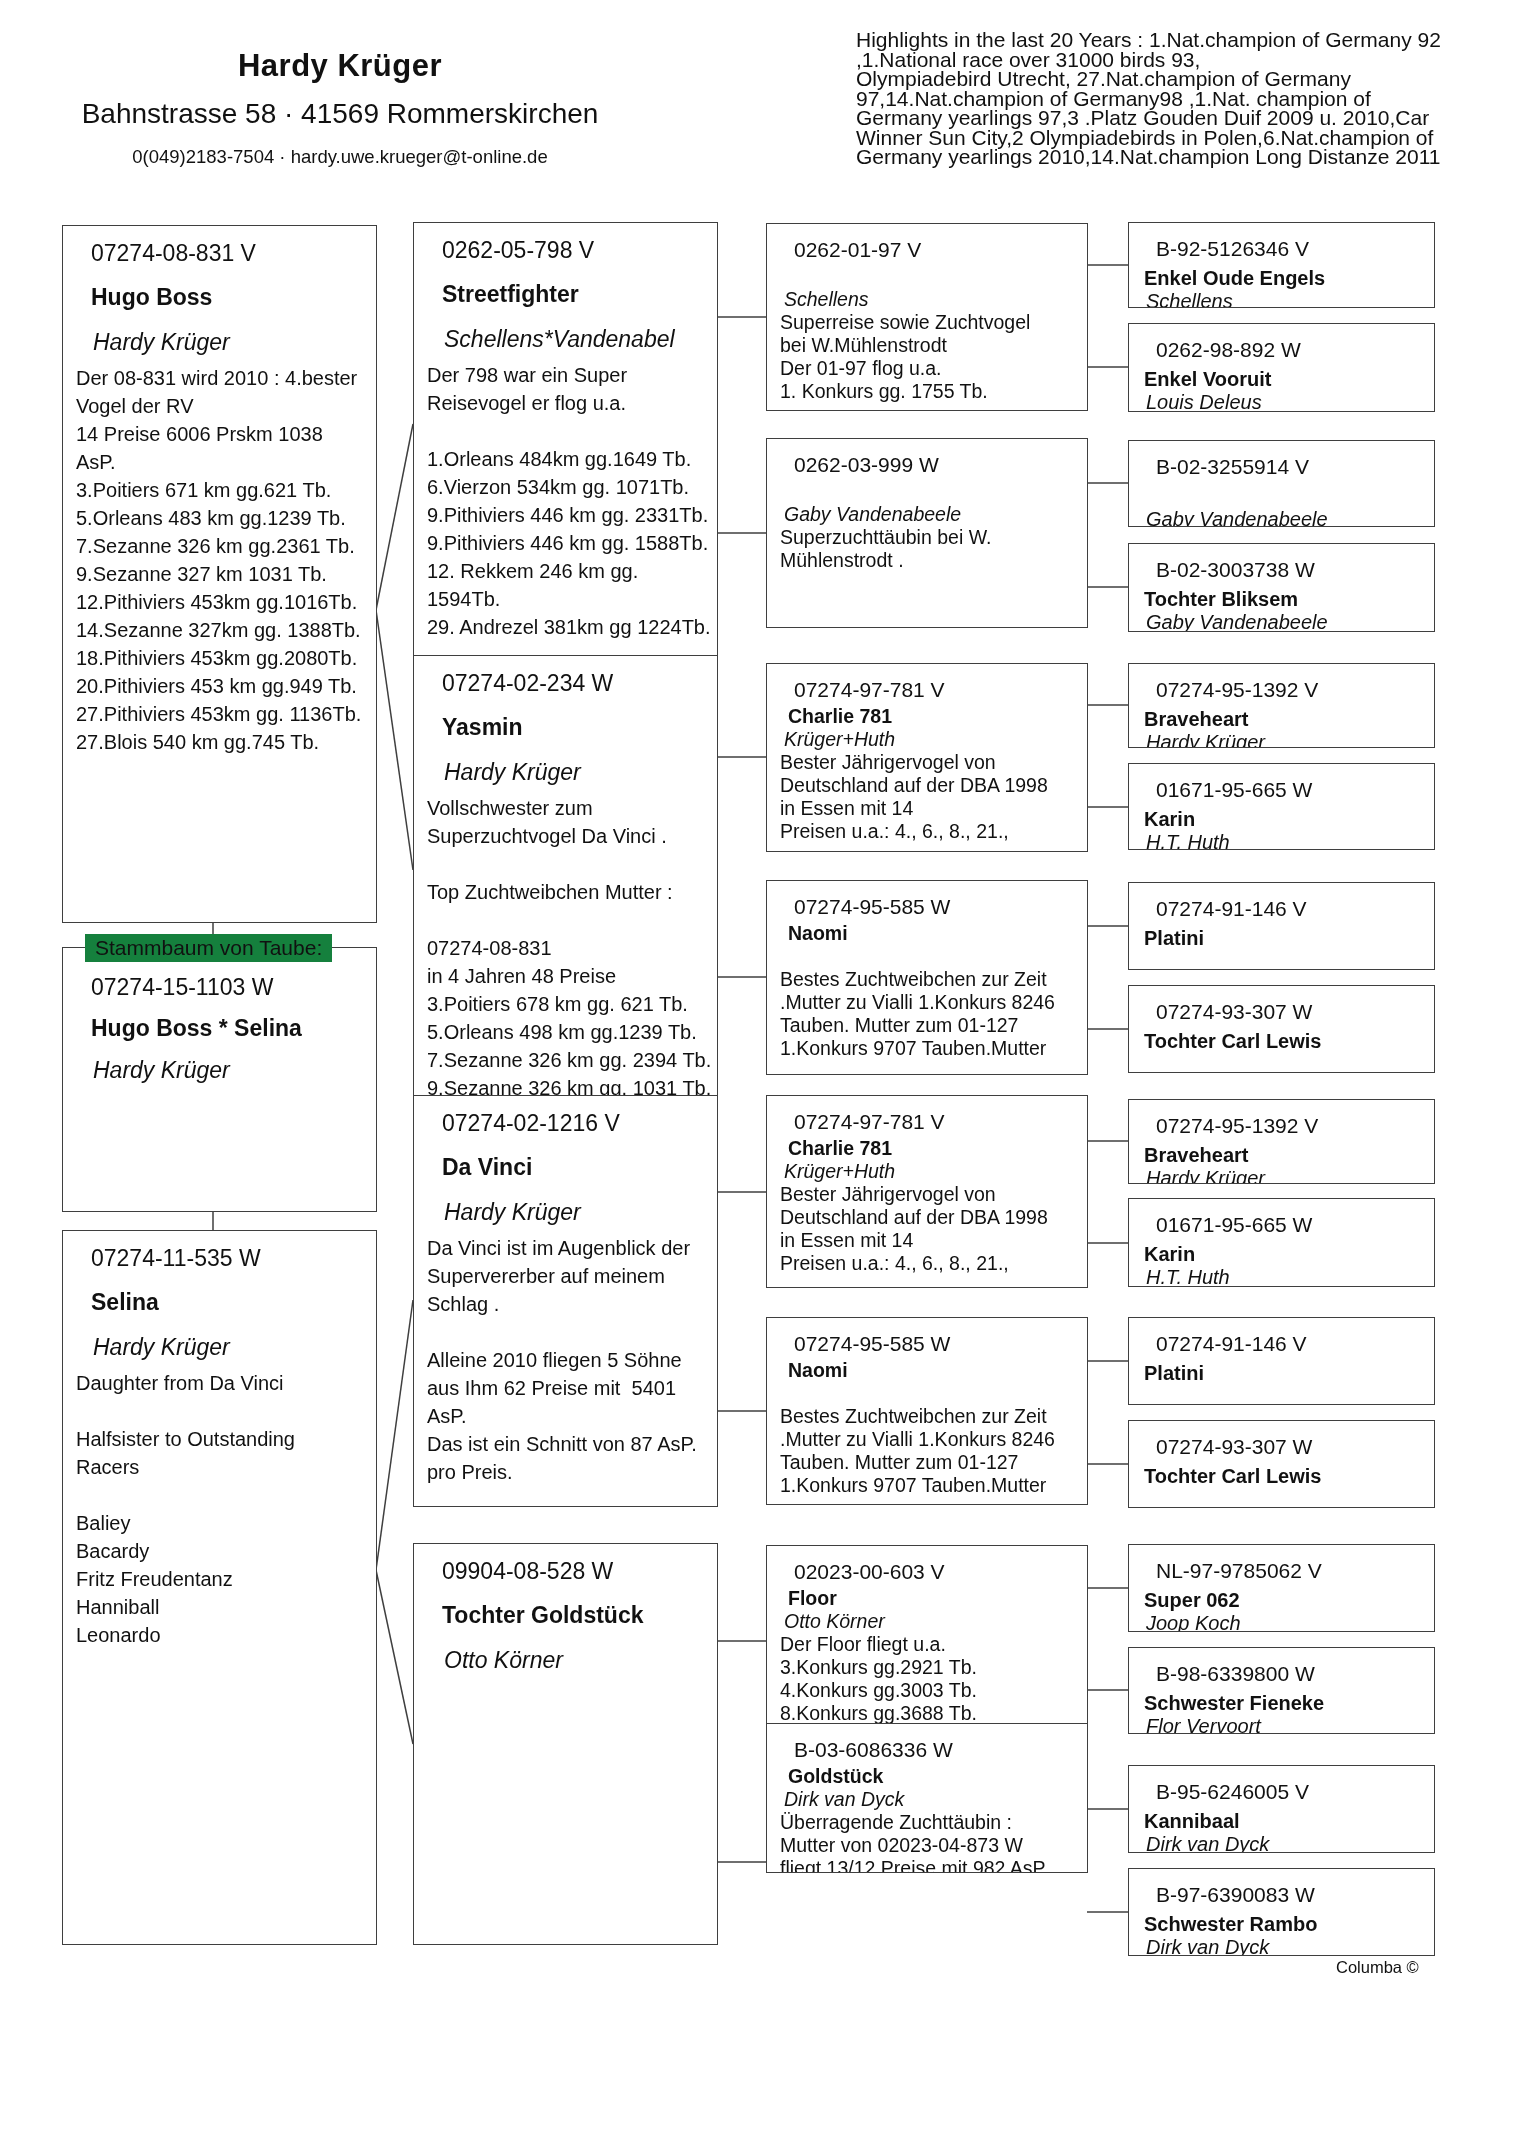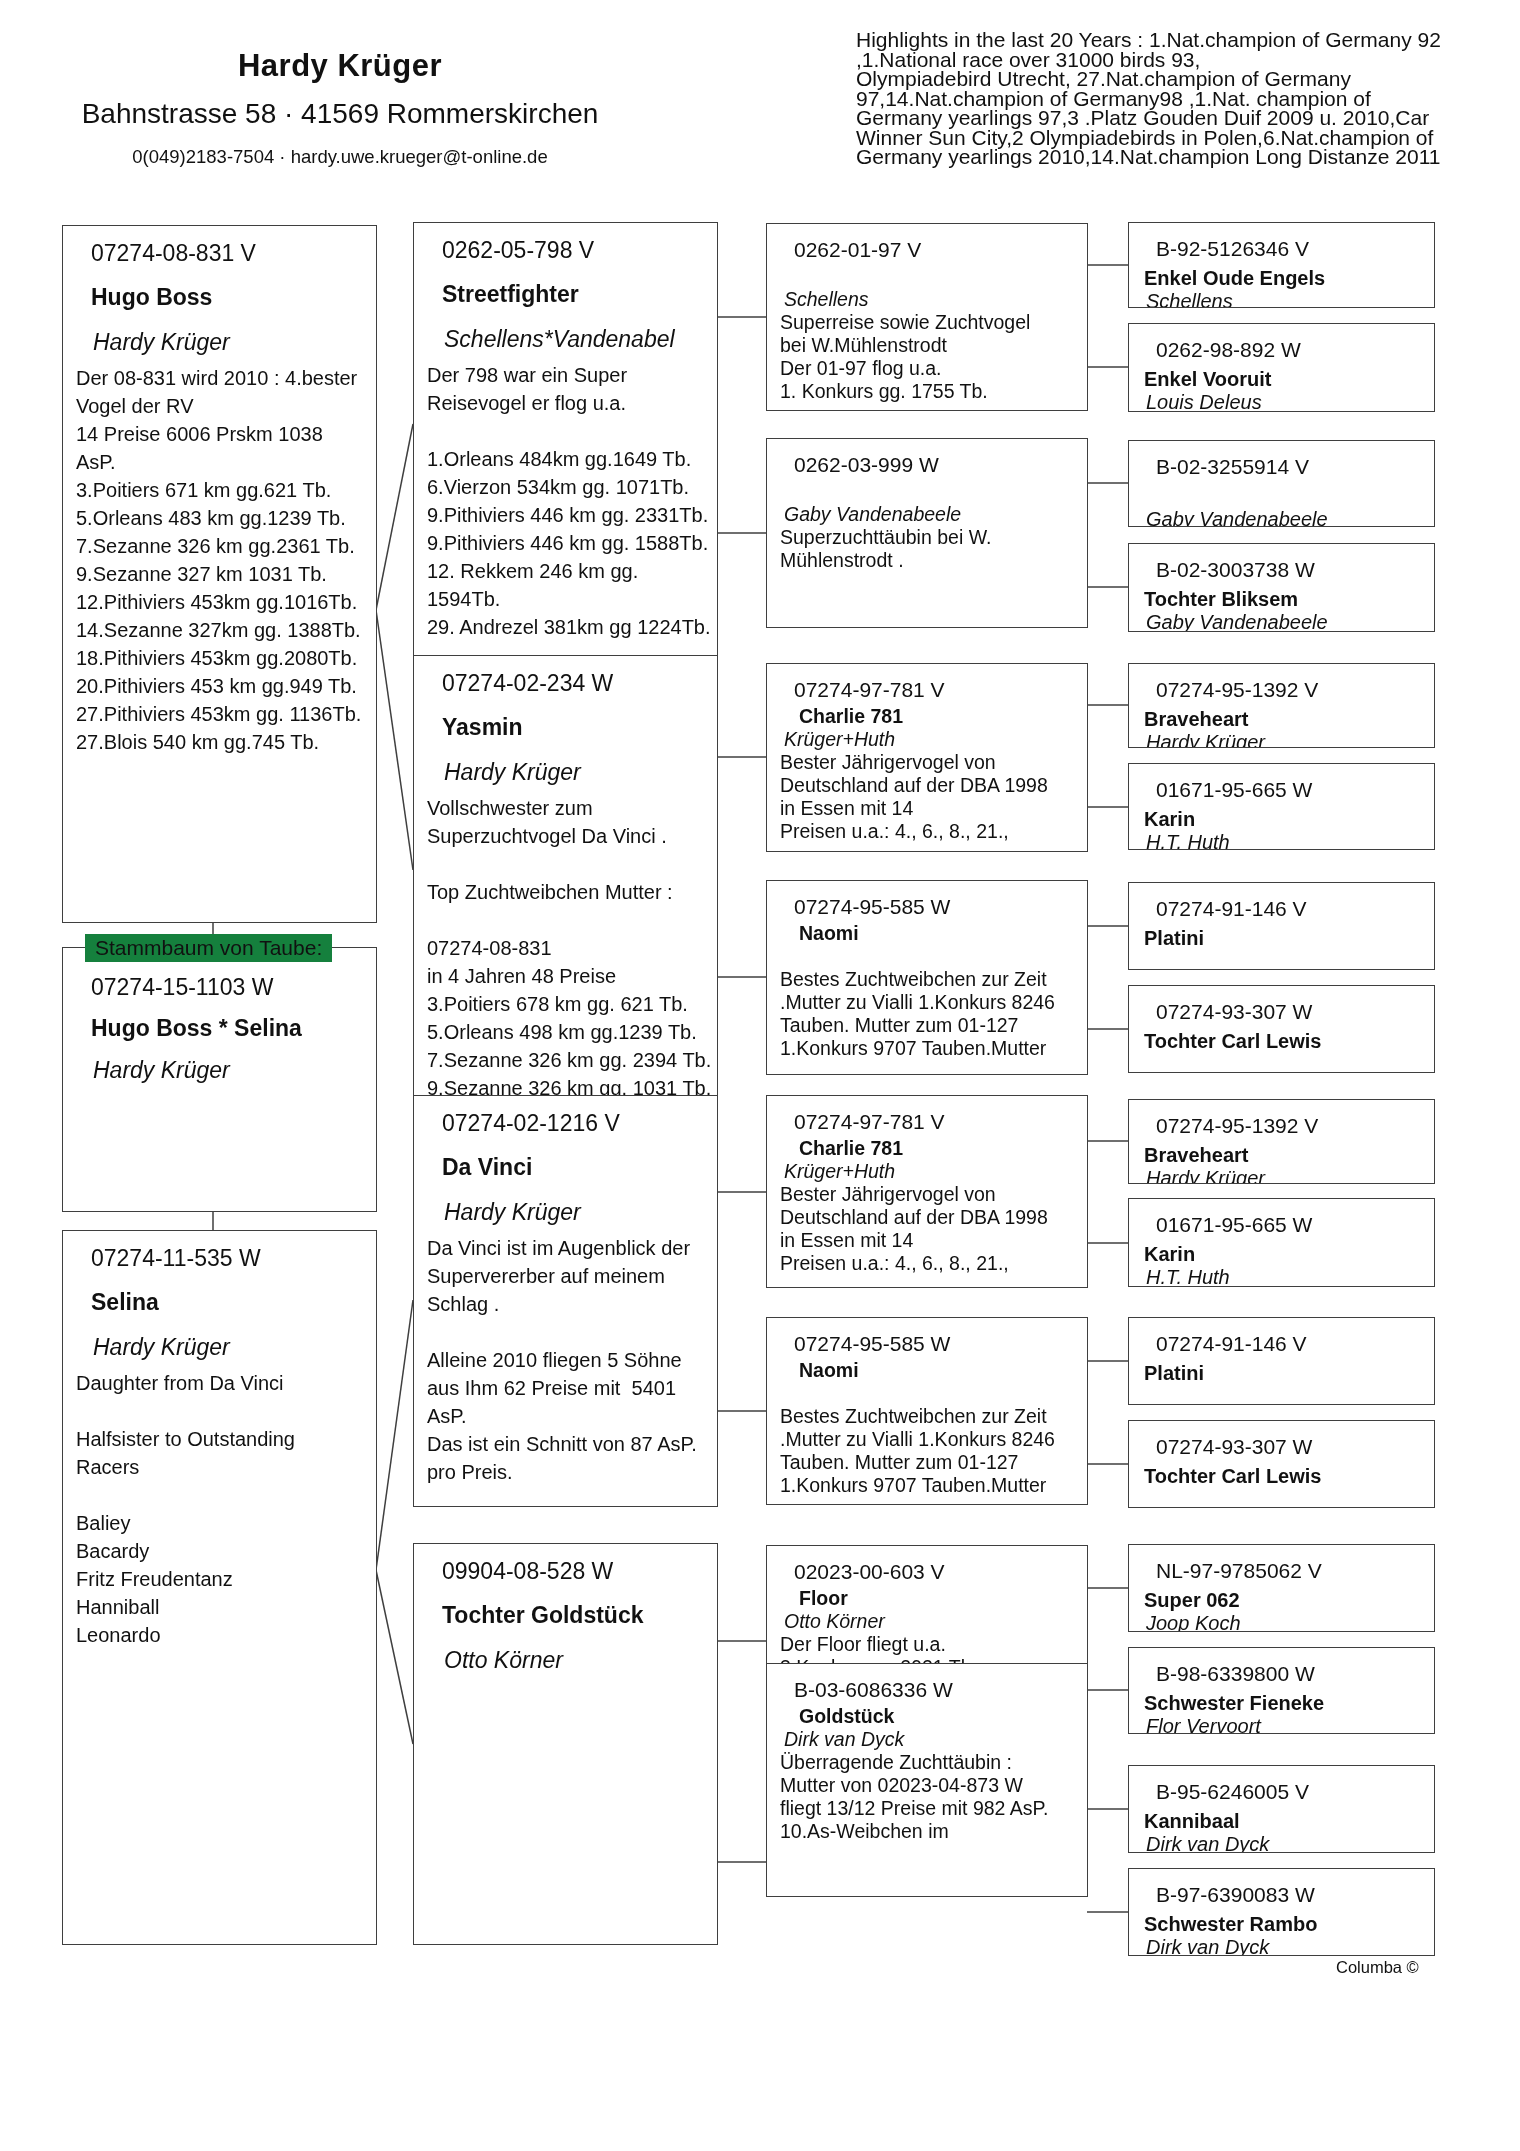--- a/index.html
+++ b/index.html
@@ -17,21 +17,21 @@
   
   .b12{font-size:20px;line-height:28px;}
   .b12 .ln-ring{font-size:23px;line-height:28px;margin:0 0 16px 15px;}
   .b12 .ln-name{font-size:23px;line-height:28px;font-weight:bold;margin:0 0 17px 15px;}
   .b12 .ln-fancier{font-size:23px;line-height:28px;font-style:italic;margin:0 0 8px 17px;}
   .main .ln-ring{margin-bottom:13px;margin-top:12px;}
   .main .ln-name{margin-bottom:14px;}
   
   .b3{font-size:19.5px;line-height:23px;}
   .b3 .ln-ring{font-size:21px;line-height:26px;margin:0 0 2px 14px;}
-  .b3 .ln-name{font-weight:bold;margin-left:19px;}
+  .b3 .ln-name{font-weight:bold;margin-left:8px;}
   .b3 .ln-fancier{font-style:italic;margin-left:4px;}
   
   .b4{font-size:20px;line-height:23px;}
   .b4 .ln-ring{font-size:21px;line-height:26px;margin:0 0 5px 14px;}
   .b4 .ln-name{font-weight:bold;margin-left:2px;}
   .b4 .ln-fancier{font-style:italic;margin-left:4px;}
   .legend{position:absolute;top:-14px;left:22px;background:#15803d;padding:0 10px;
           font-size:21px;white-space:pre;}
   .wires{position:absolute;left:0;top:0;width:1520px;height:2151px;}
   .credit{position:absolute;left:1336px;top:1958px;font-size:16.5px;}
@@ -238,21 +238,21 @@
     </div>
   <div class="pbox b3" style="left:766px;top:1545px;width:322px;height:192px">
       <div class="ln ln-ring">02023-00-603 V</div>
       <div class="ln ln-name">Floor</div>
       <div class="ln ln-fancier">Otto Körner</div>
       <div class="ln ln-body">Der Floor fliegt u.a.</div>
       <div class="ln ln-body">3.Konkurs gg.2921 Tb.</div>
       <div class="ln ln-body">4.Konkurs gg.3003 Tb.</div>
       <div class="ln ln-body">8.Konkurs gg.3688 Tb.</div>
     </div>
-  <div class="pbox b3" style="left:766px;top:1663px;width:322px;height:234px">
+  <div class="pbox b3" style="left:766px;top:1723px;width:322px;height:150px">
       <div class="ln ln-ring">B-03-6086336 W</div>
       <div class="ln ln-name">Goldstück</div>
       <div class="ln ln-fancier">Dirk van Dyck</div>
       <div class="ln ln-body">Überragende Zuchttäubin :</div>
       <div class="ln ln-body">Mutter von 02023-04-873 W</div>
       <div class="ln ln-body">fliegt 13/12 Preise mit 982 AsP.</div>
       <div class="ln ln-body">10.As-Weibchen im</div>
     </div>
 
   <div class="pbox b4" style="left:1128px;top:222px;width:307px;height:86px">

